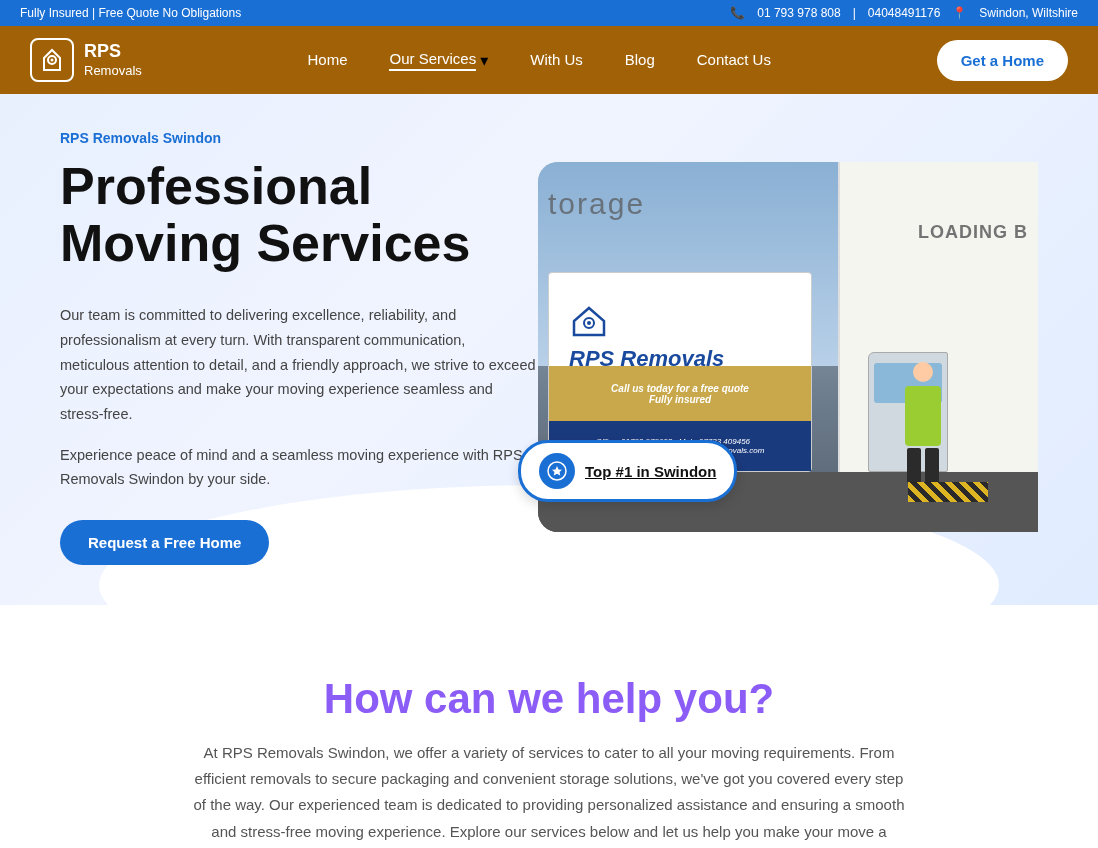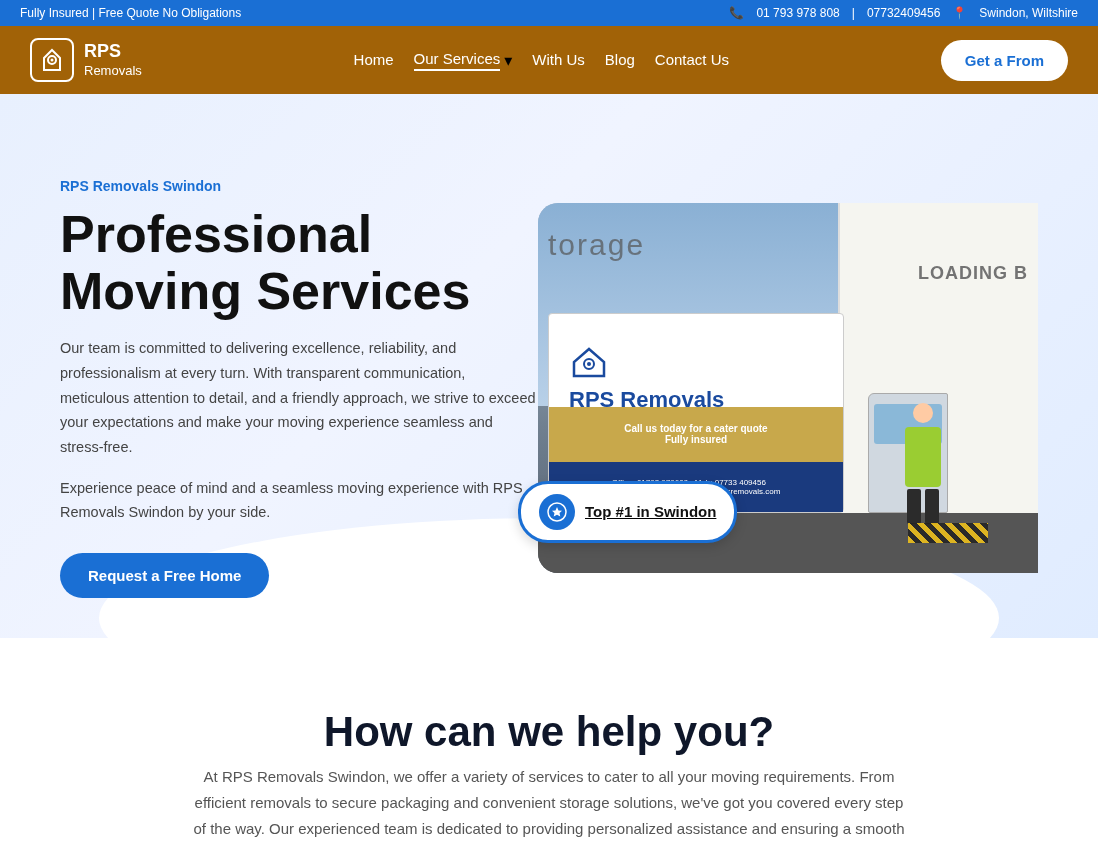--- a/index.html
+++ b/index.html
@@ -39,21 +39,21 @@
       border-radius: 8px;
       display: flex;
       align-items: center;
       justify-content: center;
     }
     .logo-text { line-height: 1.2; }
     .logo-text .rps { font-size: 18px; font-weight: 700; }
     .logo-text .removals { font-size: 13px; }
     .nav-links {
       display: flex;
-      gap: 20px;
+      gap: 42px;
       align-items: center;
       list-style: none;
     }
     .nav-links li a {
       color: white;
       text-decoration: none;
       font-size: 15px;
       font-weight: 500;
     }
     .nav-links li.active a {
@@ -72,21 +72,21 @@
       border-radius: 25px;
       padding: 12px 24px;
       font-size: 15px;
       font-weight: 700;
       cursor: pointer;
     }
 
     
     .hero {
       background: linear-gradient(135deg, #e8f0fe 0%, #f0f4ff 40%, #e0ecff 100%);
-      padding: 84px 60px 40px 60px;
+      padding: 36px 60px 40px 60px;
       display: flex;
       align-items: center;
       justify-content: space-between;
       min-height: 420px;
       position: relative;
       overflow: hidden;
     }
     .hero-content {
       max-width: 480px;
     }
@@ -94,21 +94,21 @@
       color: #1a6fd4;
       font-size: 14px;
       font-weight: 600;
       margin-bottom: 12px;
     }
     .hero-title {
       font-size: 52px;
       font-weight: 900;
       color: #111;
       line-height: 1.1;
-      margin-bottom: 16px;
+      margin-bottom: 31px;
     }
     .hero-description {
       font-size: 14.5px;
       color: #444;
       line-height: 1.7;
       margin-bottom: 16px;
     }
     .hero-description2 {
       font-size: 14.5px;
       color: #444;
@@ -176,25 +176,26 @@
       font-weight: 400;
       color: #555;
       letter-spacing: 2px;
       opacity: 0.7;
     }
     
     .truck-body {
       position: absolute;
       bottom: 60px;
       left: 10px;
-      width: 296px;
+      width: 264px;
       height: 200px;
       background: white;
       border-radius: 4px;
       border: 1px solid #ccc;
+      font-style: italic;
     }
     .truck-logo-area {
       position: absolute;
       top: 30px;
       left: 20px;
       right: 20px;
     }
     .truck-brand {
       font-size: 22px;
       font-weight: 900;
@@ -306,22 +307,22 @@
 
     
     .help-section {
       background: white;
       text-align: center;
       padding: 70px 120px 50px;
     }
     .help-title {
       font-size: 42px;
       font-weight: 900;
-      color: #0f172a;
-      margin-bottom: 8px;
+      color: #8b5cf6;
+      margin-bottom: 17px;
       text-align: center;
     }
     .help-description {
       font-size: 15px;
       color: #555;
       line-height: 1.75;
       max-width: 720px;
       margin: 0 auto;
     }
 
@@ -345,21 +346,21 @@
 <body>
 
 <div class="top-bar">
   <div class="top-bar-left">
     <span>Fully Insured  |  Free Quote No Obligations</span>
   </div>
   <div class="top-bar-right">
     <span>📞</span>
     <span>01 793 978 808</span>
     <span>|</span>
-    <span>07732409456</span>
+    <span>04048491176</span>
     <span>📍</span>
     <span>Swindon, Wiltshire</span>
   </div>
 </div>
 
 <nav class="navbar">
   <div class="logo">
     <div class="logo-icon">
       <svg width="28" height="28" viewBox="0 0 28 28" fill="none">
         <path d="M14 4 L22 12 L22 24 L6 24 L6 12 Z" fill="none" stroke="white" stroke-width="2"></path>
@@ -377,21 +378,21 @@
     <li><a>Home</a></li>
     <li class="active has-dropdown">
       <a>Our Services</a>
       <span>▾</span>
     </li>
     <li><a>With Us</a></li>
     <li><a>Blog</a></li>
     <li><a>Contact Us</a></li>
   </ul>
 
-  <button class="get-quote-btn">Get a From</button>
+  <button class="get-quote-btn">Get a Home</button>
 </nav>
 
 <section class="hero">
   <div class="hero-content">
     <p class="hero-subtitle">RPS Removals Swindon</p>
     <h1 class="hero-title">
       <span>Professional</span><br>
       <span>Moving Services</span>
     </h1>
     <p class="hero-description">Our team is committed to delivering excellence, reliability, and professionalism at every turn. With transparent communication, meticulous attention to detail, and a friendly approach, we strive to exceed your expectations and make your moving experience seamless and stress-free.</p>
@@ -420,21 +421,21 @@
             
             <svg width="40" height="35" style="margin-bottom:4px;" viewBox="0 0 40 35">
               <path d="M20 5 L35 18 L35 32 L5 32 L5 18 Z" fill="none" stroke="#1a4a9e" stroke-width="2.5"></path>
               <circle cx="20" cy="20" r="5" fill="none" stroke="#1a4a9e" stroke-width="2"></circle>
               <circle cx="20" cy="20" r="2" fill="#1a4a9e"></circle>
             </svg>
             <div class="truck-brand">RPS Removals</div>
             <div class="truck-taglines">REMOVALS<br>PACKAGING<br>STORAGE</div>
           </div>
           <div class="truck-gold-bar">
-            <div class="truck-gold-text">Call us today for a cater quote</div>
+            <div class="truck-gold-text">Call us today for a free quote</div>
             <div class="truck-gold-text">Fully insured</div>
           </div>
           <div class="truck-blue-bar">
             <div class="truck-contact">
               Office: 01793 979608 &nbsp; Mob: 07733 409456<br>
               info@rpsremovals.com &nbsp; www.rpsremovals.com
             </div>
           </div>
         </div>
 

